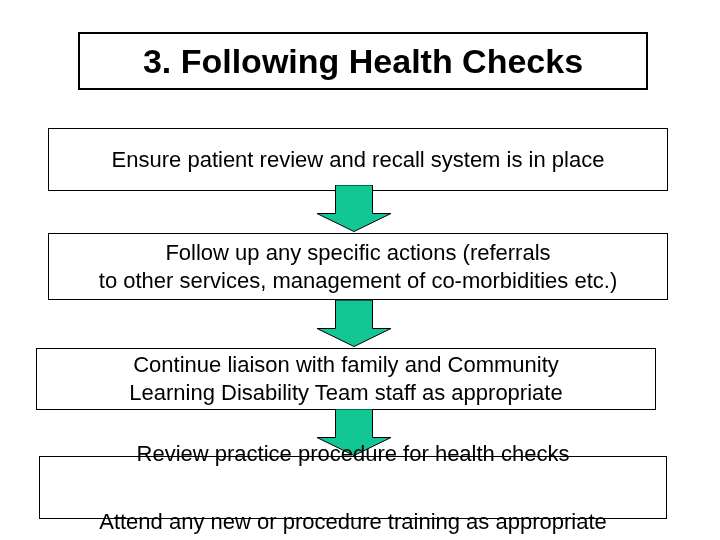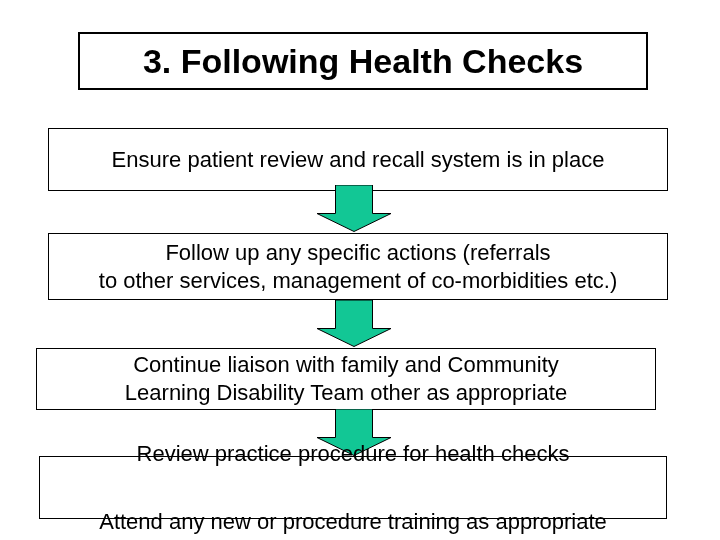--- a/index.html
+++ b/index.html
@@ -79,21 +79,21 @@
     <span class="line">Follow up any specific actions (referrals</span>
     <span class="line">to other services, management of co-morbidities etc.)</span>
   </div>
 
   <svg class="arrow arrow-2" viewBox="0 0 76 47" xmlns="http://www.w3.org/2000/svg">
     <polygon points="19.5,0 56.5,0 56.5,28.5 75,28.5 38,46.5 1,28.5 19.5,28.5" stroke="#000000" stroke-width="1" fill="#12c795"></polygon>
   </svg>
 
   <div class="box box-3">
     <span class="line">Continue liaison with family and Community</span>
-    <span class="line">Learning Disability Team other as appropriate</span>
+    <span class="line">Learning Disability Team staff as appropriate</span>
   </div>
 
   <svg class="arrow arrow-3" viewBox="0 0 76 47" xmlns="http://www.w3.org/2000/svg">
     <polygon points="19.5,0 56.5,0 56.5,28.5 75,28.5 38,46.5 1,28.5 19.5,28.5" stroke="#000000" stroke-width="1" fill="#12c795"></polygon>
   </svg>
 
   <div class="box box-4">
     <span class="line">Review practice procedure for health checks</span>
     <span class="line">Attend any new or procedure training as appropriate</span>
   </div>

